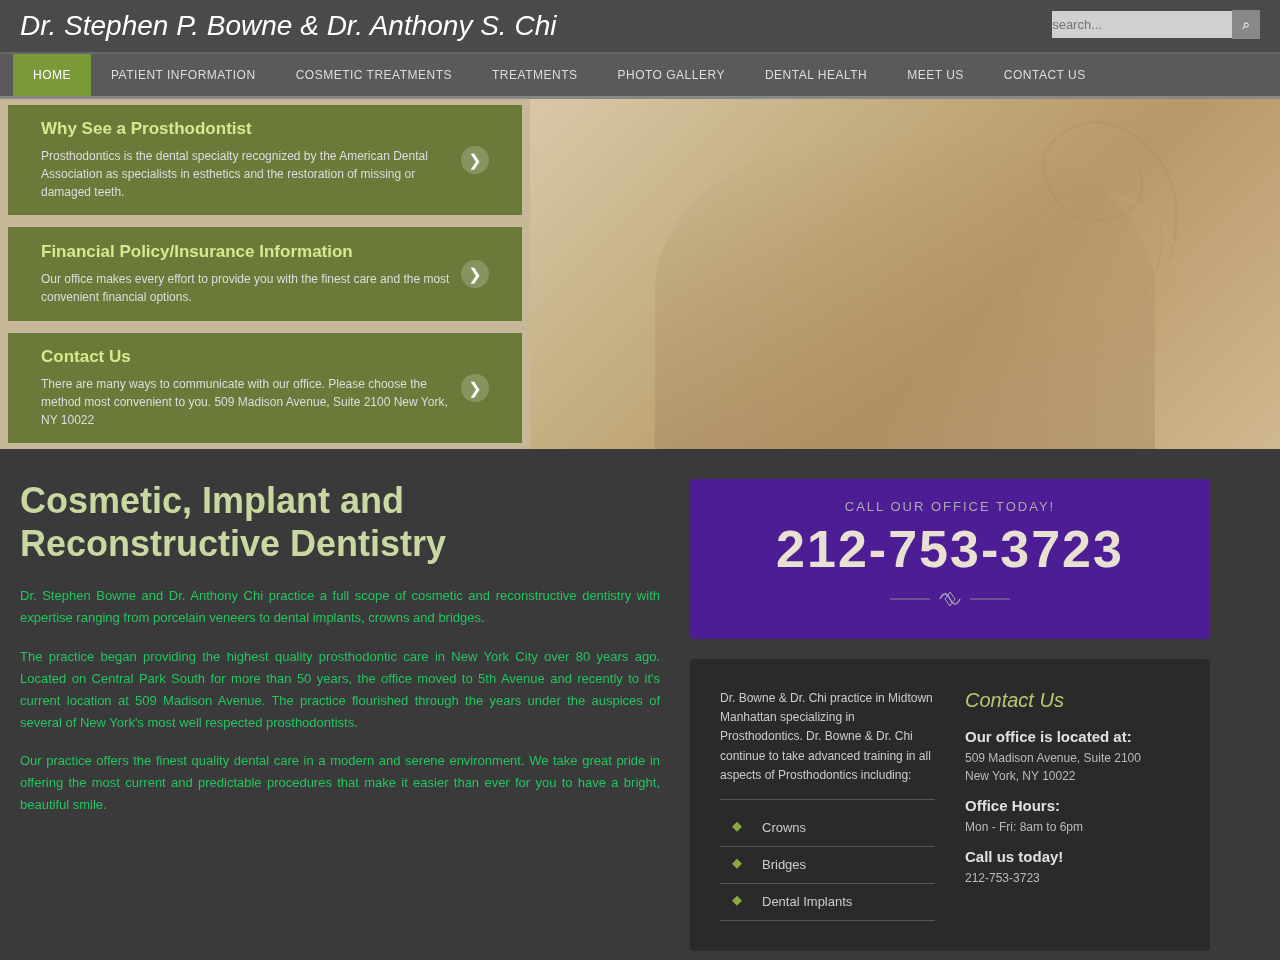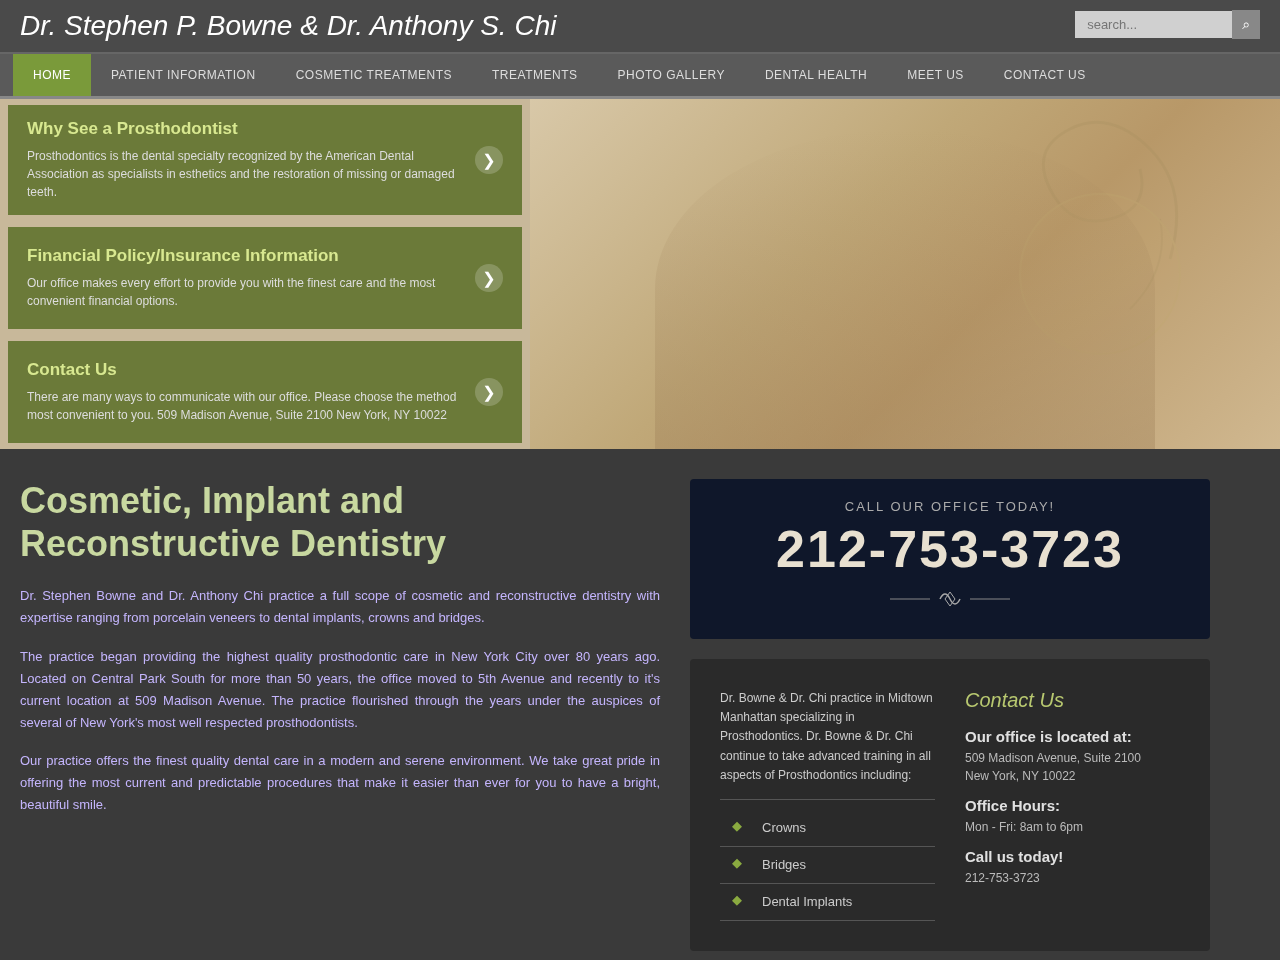--- a/index.html
+++ b/index.html
@@ -18,26 +18,26 @@
       color: #fff;
       font-size: 28px;
       font-weight: normal;
       font-style: italic;
     }
     .search-bar {
       display: flex;
       align-items: center;
     }
     .search-bar input {
-      padding: 6px 12px;
+      padding: 6px 0;
       border: none;
       background: #d0d0d0;
       color: #555;
       font-size: 13px;
-      width: 157px;
+      width: 180px;
       outline: none;
     }
     .search-bar button {
       background: #888;
       border: none;
       padding: 6px 10px;
       cursor: pointer;
       color: #fff;
       font-size: 14px;
     }
@@ -73,21 +73,21 @@
     .hero-left {
       width: 530px;
       flex-shrink: 0;
       display: flex;
       flex-direction: column;
       background: transparent;
     }
     .hero-card {
       background: rgba(90, 110, 40, 0.85);
       margin: 6px 8px;
-      padding: 14px 19px;
+      padding: 14px 33px;
       display: flex;
       align-items: center;
       justify-content: space-between;
       cursor: pointer;
       flex: 1;
     }
     .hero-card-content { flex: 1; margin-right: 10px; }
     .hero-card h3 {
       color: #d8e890;
       font-size: 17px;
@@ -135,32 +135,32 @@
     }
 
     .page-heading {
       color: #c8d8a0;
       font-size: 36px;
       font-weight: bold;
       line-height: 1.2;
       margin-bottom: 20px;
     }
     .main-text {
-      color: #c4b5fd;
+      color: #22c55e;
       font-size: 13px;
       line-height: 1.7;
       margin-bottom: 16px;
       text-align: justify;
     }
 
     
     .call-section {
       text-align: center;
       padding: 20px;
-      background: #0f172a;
+      background: #4c1d95;
       border-radius: 4px;
       margin-bottom: 20px;
     }
     .call-label {
       color: #aaa;
       font-size: 13px;
       letter-spacing: 2px;
       text-transform: uppercase;
       margin-bottom: 5px;
     }

